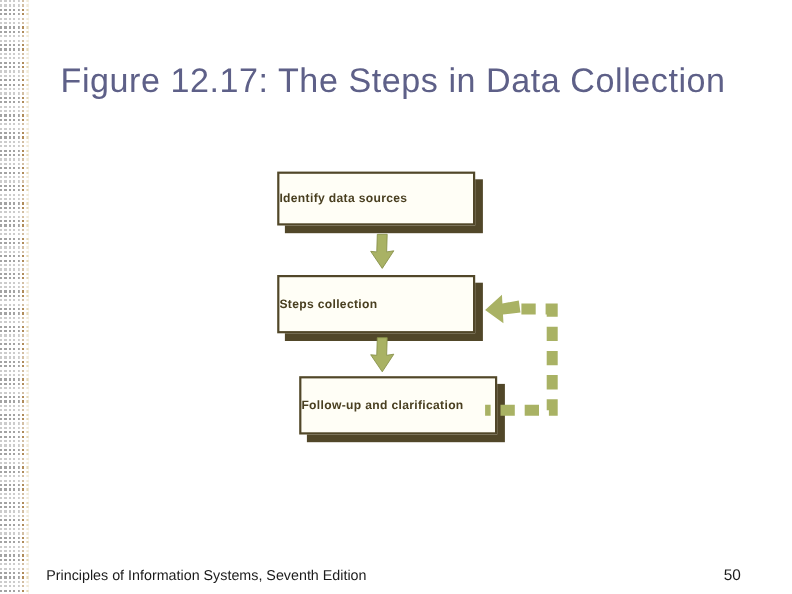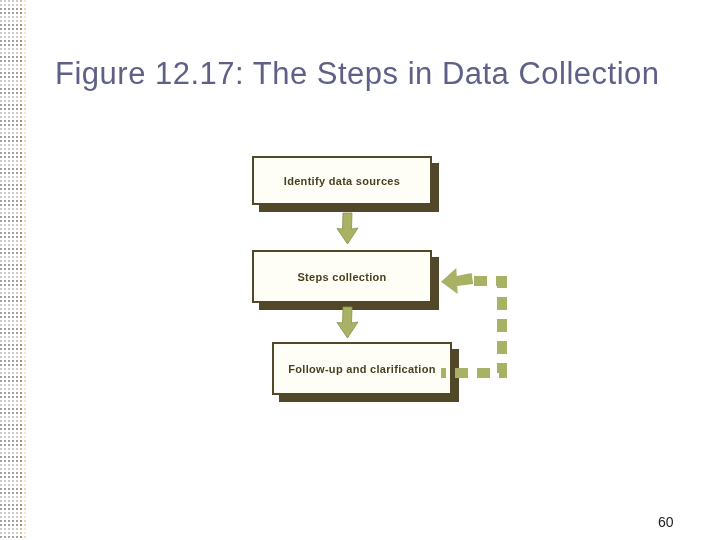--- a/index.html
+++ b/index.html
@@ -31,21 +31,21 @@
     font-size: 31px; font-weight: 400; letter-spacing: 0.5px;
     color: var(--title-text, #5e6088);
     white-space: nowrap;
   }
 
   .flow-box {
     position: absolute; left: 252px; width: 180px; box-sizing: border-box;
     background: var(--box-fill, #fffef6);
     border: 2px solid var(--box-border, #514729);
     box-shadow: 7px 7px 0 var(--box-border, #514729);
-    display: flex; align-items: center; justify-content: center;
+    display: flex; align-items: center; 
     text-align: center;
   }
   .flow-box span {
     font-size: 11px; font-weight: bold; letter-spacing: 0.3px;
     color: var(--box-text, #493f20);
   }
   .box-1 { top: 156px; height: 49px; }
   .box-2 { top: 250px; height: 53px; }
   .box-3 { top: 342px; height: 53px; margin-left: 20px; }
 
@@ -92,15 +92,16 @@
       <path class="block-arrow" transform="translate(347,213)" d="M -4 0 L 5 0 L 4.5 16 L 11 15 L 0.5 31 L -10 15.5 L -4.5 16 Z"></path>
 
       <path class="block-arrow" transform="translate(347,307)" d="M -4 0 L 5 0 L 4.5 16 L 11 15 L 0.5 31 L -10 15.5 L -4.5 16 Z"></path>
 
       <polyline class="dash-path" points="474,281 502,281 502,373 441,373"></polyline>
       <polygon class="dash-head" transform="rotate(-3 455 281)" points="441,281 457,268 457,276 472,274 473,285 457,286 457,294"></polygon>
     </svg>
 
   </div>
 
-  <div class="page-number">60</div>
+  <div class="footer-text">Principles of Information Systems, Seventh Edition</div>
+  <div class="page-number">50</div>
 
 </div>
 
 </body></html>

